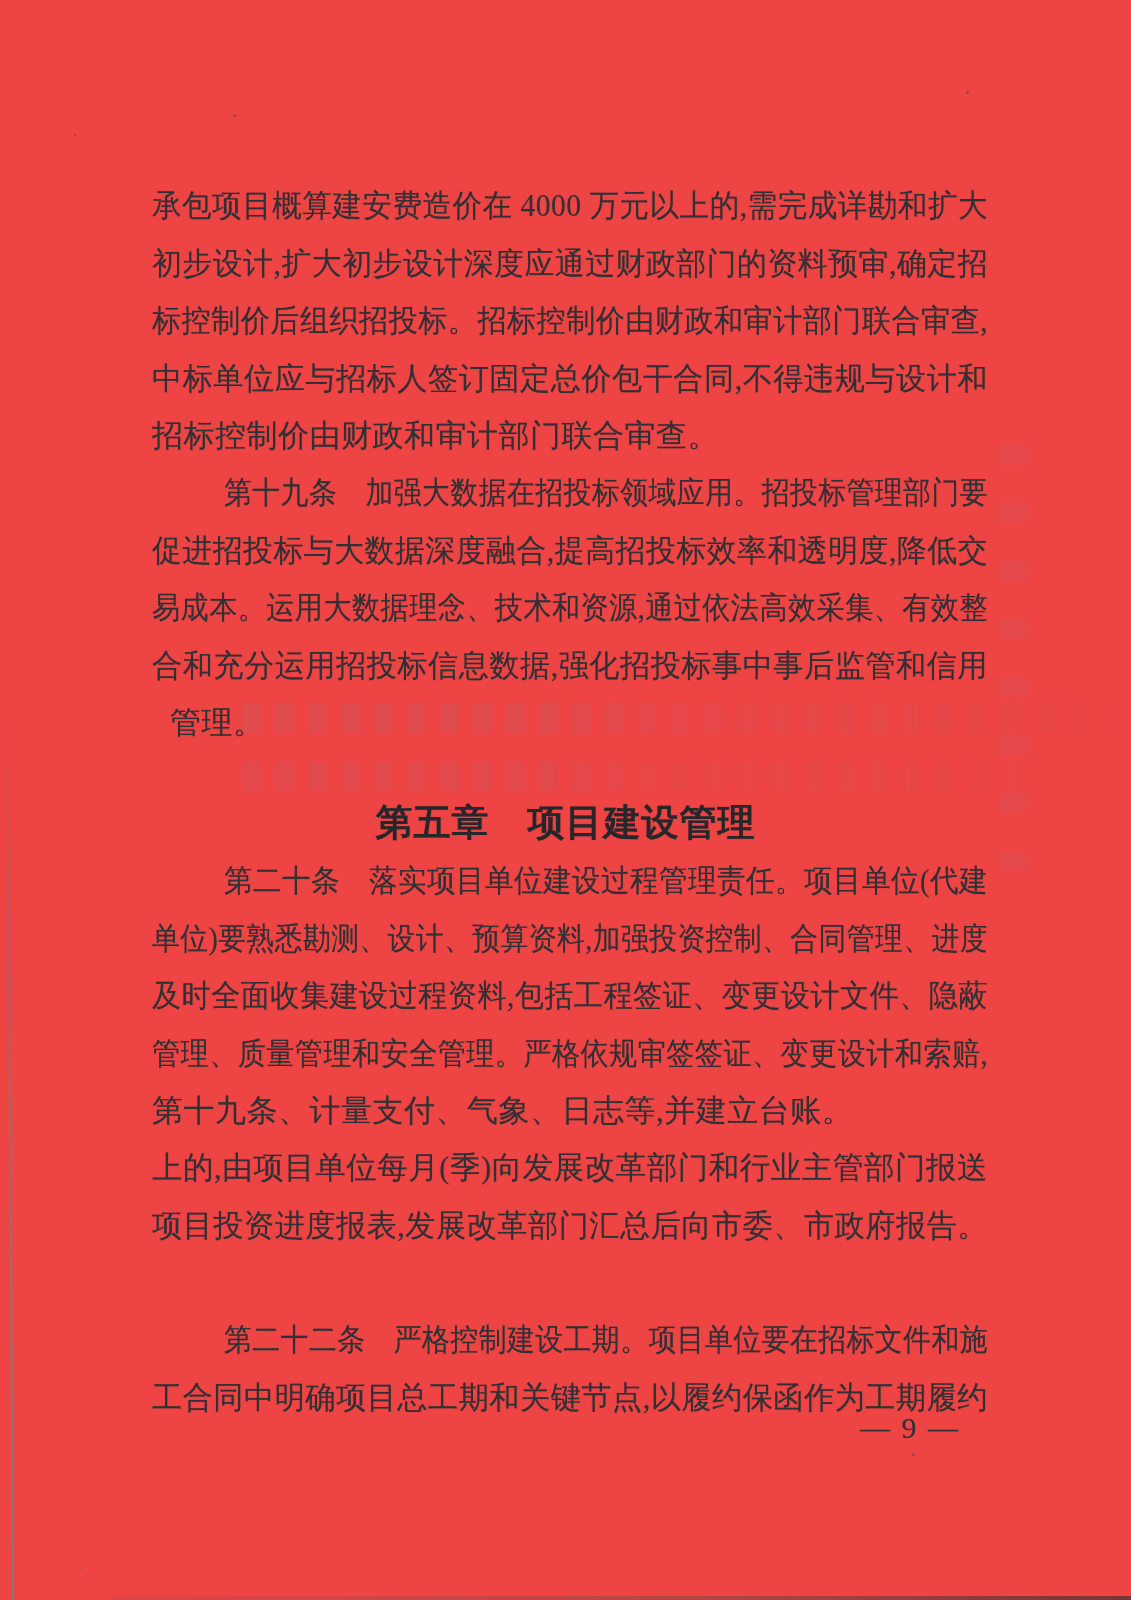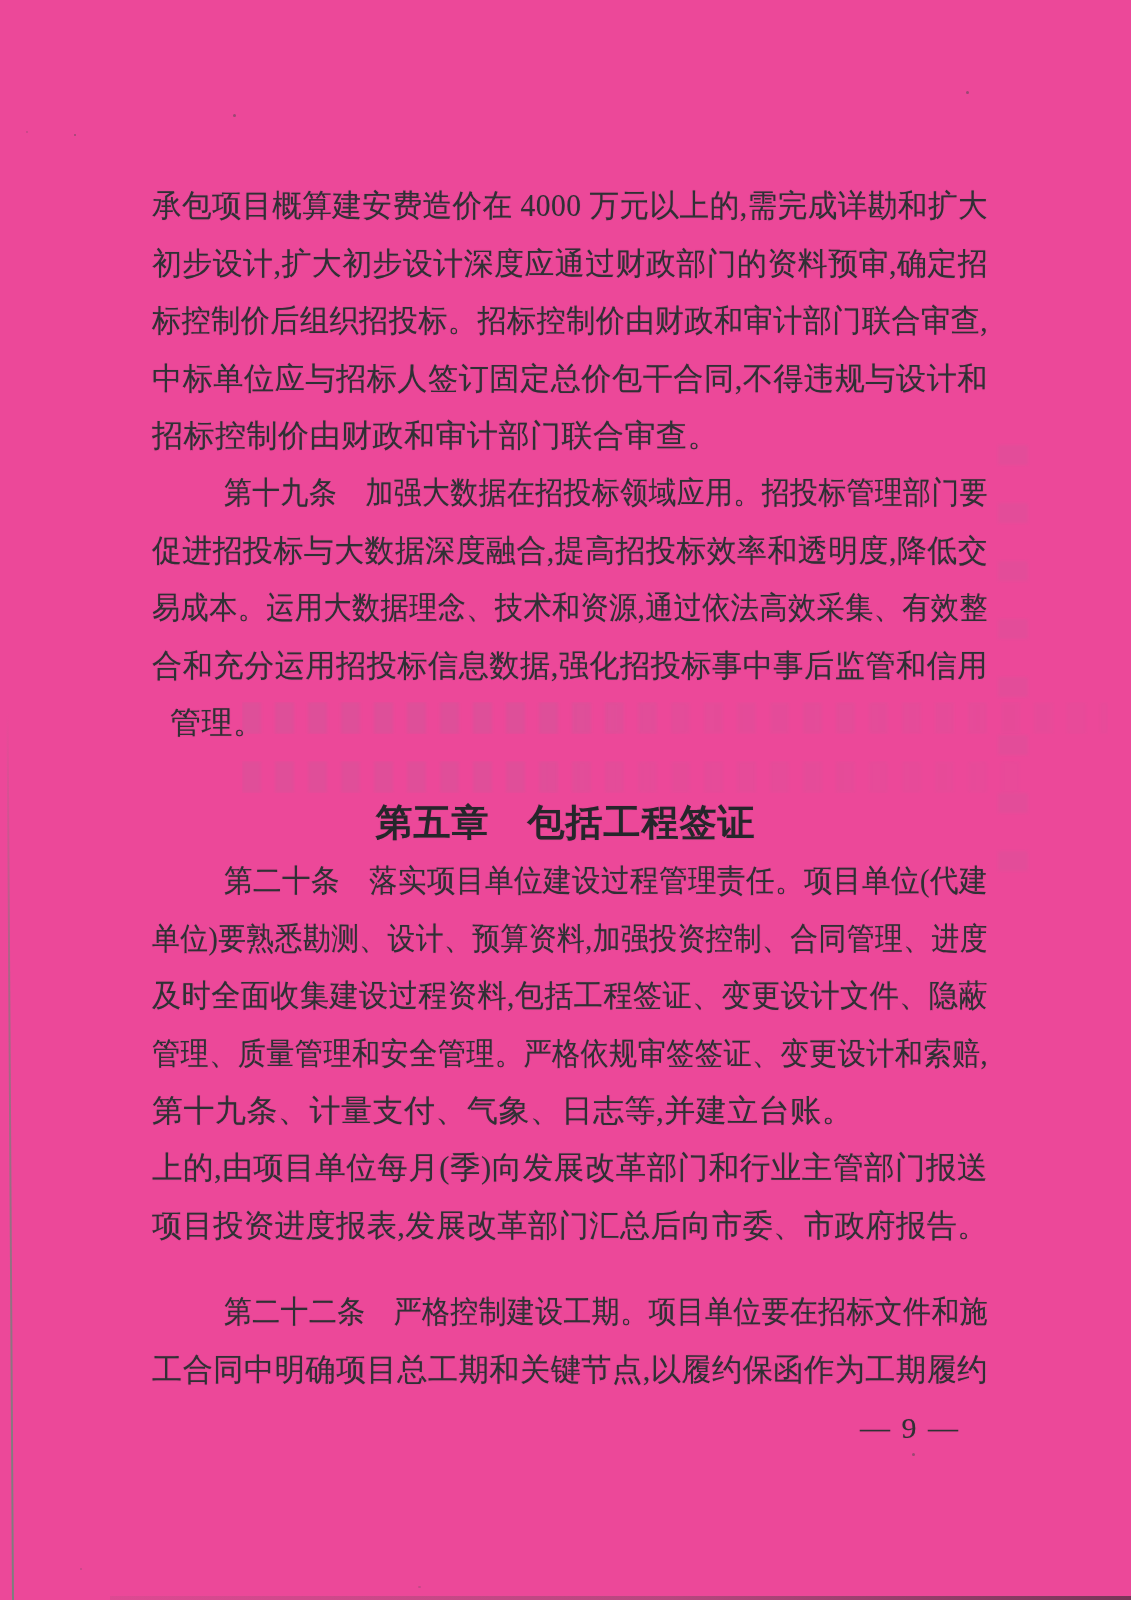--- a/index.html
+++ b/index.html
@@ -1,19 +1,19 @@
 <!DOCTYPE html>
 <html lang="zh"><head>
 <meta charset="utf-8">
 <title></title>
 <style>
   html,body{margin:0;padding:0;background:#ffffff;}
   .page{
     position:relative;width:1131px;height:1600px;overflow:hidden;
-    background:#ec4899;
+    background:#ef4444;
     font-family:"Liberation Serif","DejaVu Serif",serif;
   }
   
   .para{position:absolute;left:152px;width:836px;}
   .tline{height:57.5px;line-height:57.5px;white-space:nowrap;}
   .tx{
     display:inline-block;transform-origin:0 50%;
     font-size:31px;color:#303035;letter-spacing:.5px;
     text-shadow:0 0 1px rgba(48,48,53,.38);
   }
@@ -70,36 +70,36 @@
   </section>
 
   <section class="para" style="top:464px">
     <div class="tline"><span class="tx just ind" style="transform: scaleX(0.898295);">第十九条　加强大数据在招投标领域应用。招投标管理部门要</span></div>
     <div class="tline"><span class="tx just" style="transform: scaleX(0.964245);">促进招投标与大数据深度融合,提高招投标效率和透明度,降低交</span></div>
     <div class="tline"><span class="tx just" style="transform: scaleX(0.90697);">易成本。运用大数据理念、技术和资源,通过依法高效采集、有效整</span></div>
     <div class="tline"><span class="tx just" style="transform: scaleX(0.973508);">合和充分运用招投标信息数据,强化招投标事中事后监管和信用</span></div>
     <div class="tline"><span class="tx" style="transform: none; margin-left: 18px;">管理。</span></div>
   </section>
 
-  <h2 class="chapter" style="top:797px">第五章　包括工程签证</h2>
+  <h2 class="chapter" style="top:797px">第五章　项目建设管理</h2>
 
   <section class="para" style="top:852px">
     <div class="tline"><span class="tx just ind" style="transform: scaleX(0.920673);">第二十条　落实项目单位建设过程管理责任。项目单位(代建</span></div>
     <div class="tline"><span class="tx just" style="transform: scaleX(0.89644);">单位)要熟悉勘测、设计、预算资料,加强投资控制、合同管理、进度</span></div>
     <div class="tline"><span class="tx just" style="transform: scaleX(0.939062);">及时全面收集建设过程资料,包括工程签证、变更设计文件、隐蔽</span></div>
     <div class="tline"><span class="tx just" style="transform: scaleX(0.90697);">管理、质量管理和安全管理。严格依规审签签证、变更设计和索赔,</span></div>
     <div class="tline"><span class="tx" style="transform: none;">第十九条、计量支付、气象、日志等,并建立台账。</span></div>
   </section>
 
   <section class="para" style="top:1139px">
     <div class="tline"><span class="tx just" style="transform: scaleX(0.984797);">上的,由项目单位每月(季)向发展改革部门和行业主管部门报送</span></div>
     <div class="tline"><span class="tx" style="transform: scaleX(0.973508);">项目投资进度报表,发展改革部门汇总后向市委、市政府报告。</span></div>
   </section>
 
-  <section class="para" style="top:1283px">
+  <section class="para" style="top:1311px">
     <div class="tline"><span class="tx just ind" style="transform: scaleX(0.898295);">第二十二条　严格控制建设工期。项目单位要在招标文件和施</span></div>
     <div class="tline"><span class="tx just" style="transform: scaleX(0.973508);">工合同中明确项目总工期和关键节点,以履约保函作为工期履约</span></div>
   </section>
 
   <div class="pagenum">— 9 —</div>
 
   <div class="ghost-row" style="left:242px;top:702px;width:866px"></div>
   <div class="ghost-row" style="left:242px;top:761px;width:790px;opacity:.45"></div>
   <div class="ghost-col" style="left:998px;top:445px;height:445px"></div>
 

